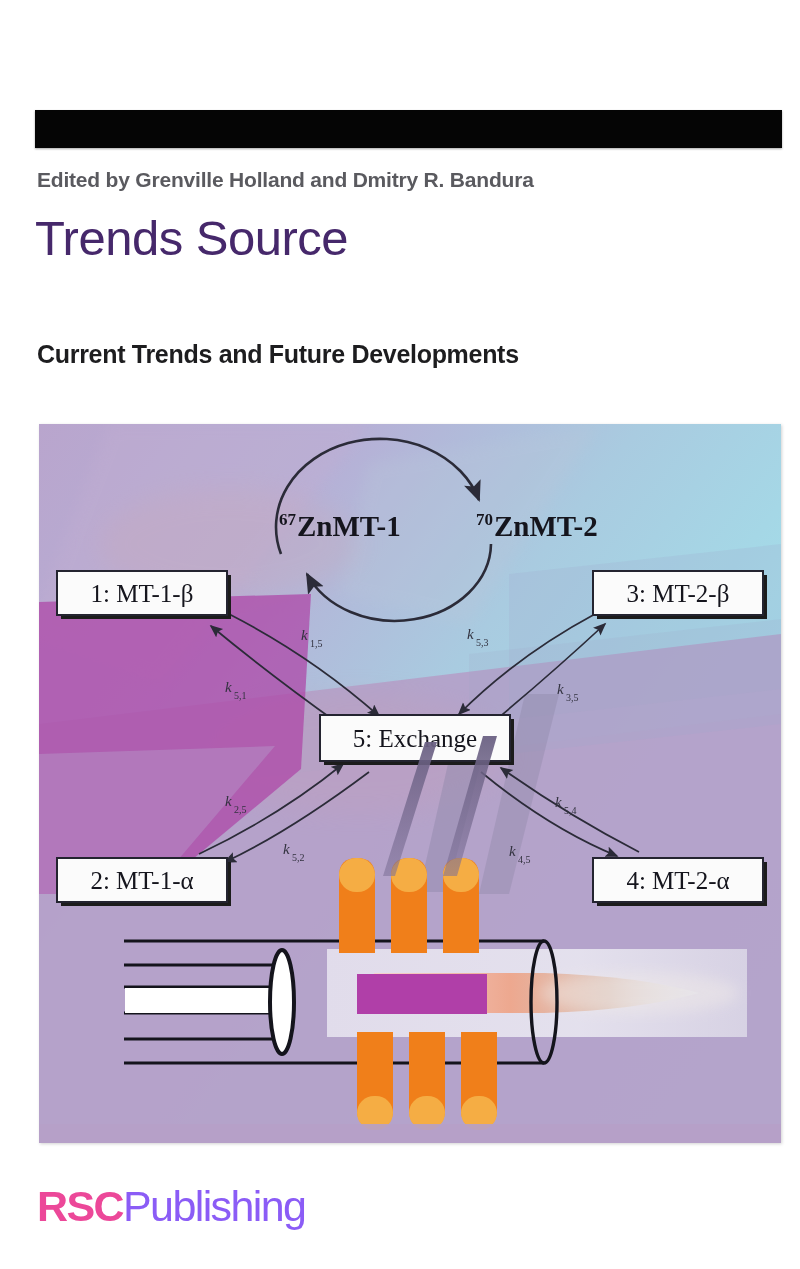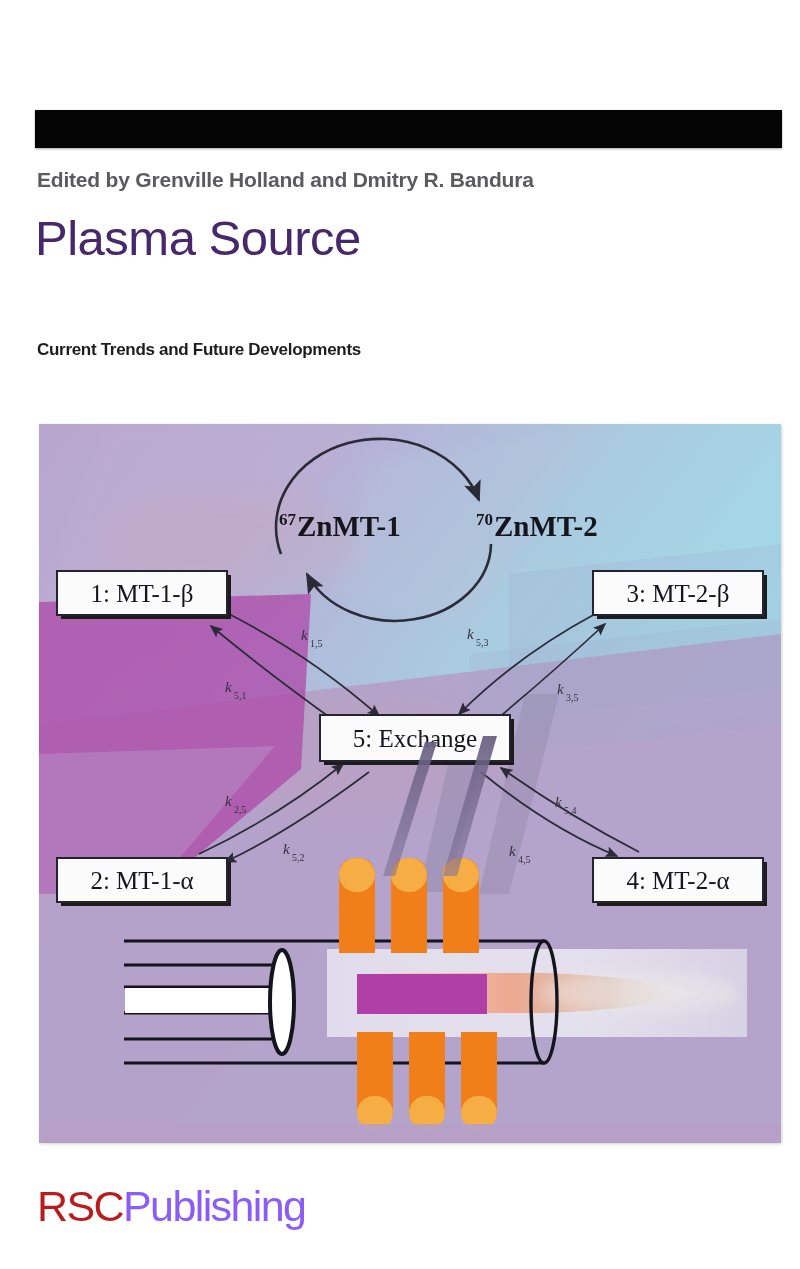--- a/index.html
+++ b/index.html
@@ -61,21 +61,21 @@
     white-space: nowrap;
     font-family: "Liberation Sans", sans-serif;
   }
   .title .line2 { display:block; }
 
   
   .subtitle {
     position: absolute;
     left: 20px;
     top: 340px;
-    font-size: 17px;
+    font-size: 25px;
     color: #1d1d1f;
     font-weight: 600;
     letter-spacing: -0.3px;
     white-space: nowrap;
     font-family: "Liberation Sans", sans-serif;
   }
 
   
   .art-panel {
     position: absolute;
@@ -92,39 +92,39 @@
   .publisher {
     position: absolute;
     left: 20px;
     top: 1182px;
     font-size: 43px;
     letter-spacing: -1.6px;
     white-space: nowrap;
     font-family: "Liberation Sans", sans-serif;
   }
   .publisher .rsc {
-    color: #b91c1c;
-    font-weight: 400;
+    color: #ec4899;
+    font-weight: 700;
   }
   .publisher .pub {
     color: #8b5cf6;
     font-weight: 400;
   }
 </style>
 </head>
 <body>
 
 <div id="cover">
 
   <div class="black-band"></div>
 
   <div class="editors">Edited by Grenville Holland and Dmitry R. Bandura</div>
 
   <div class="title">
-    <span>Plasma Source</span>
+    <span>Trends Source</span>
   </div>
 
   <div class="subtitle">Current Trends and Future Developments</div>
 
   <div class="art-panel">
     <svg width="742" height="719" viewBox="0 0 742 719" xmlns="http://www.w3.org/2000/svg">
       <defs>
         <linearGradient id="bgGrad" x1="0" y1="0" x2="1" y2="0.75">
           <stop offset="0%" stop-color="#b9a5cd"></stop>
           <stop offset="28%" stop-color="#b6b0d6"></stop>

